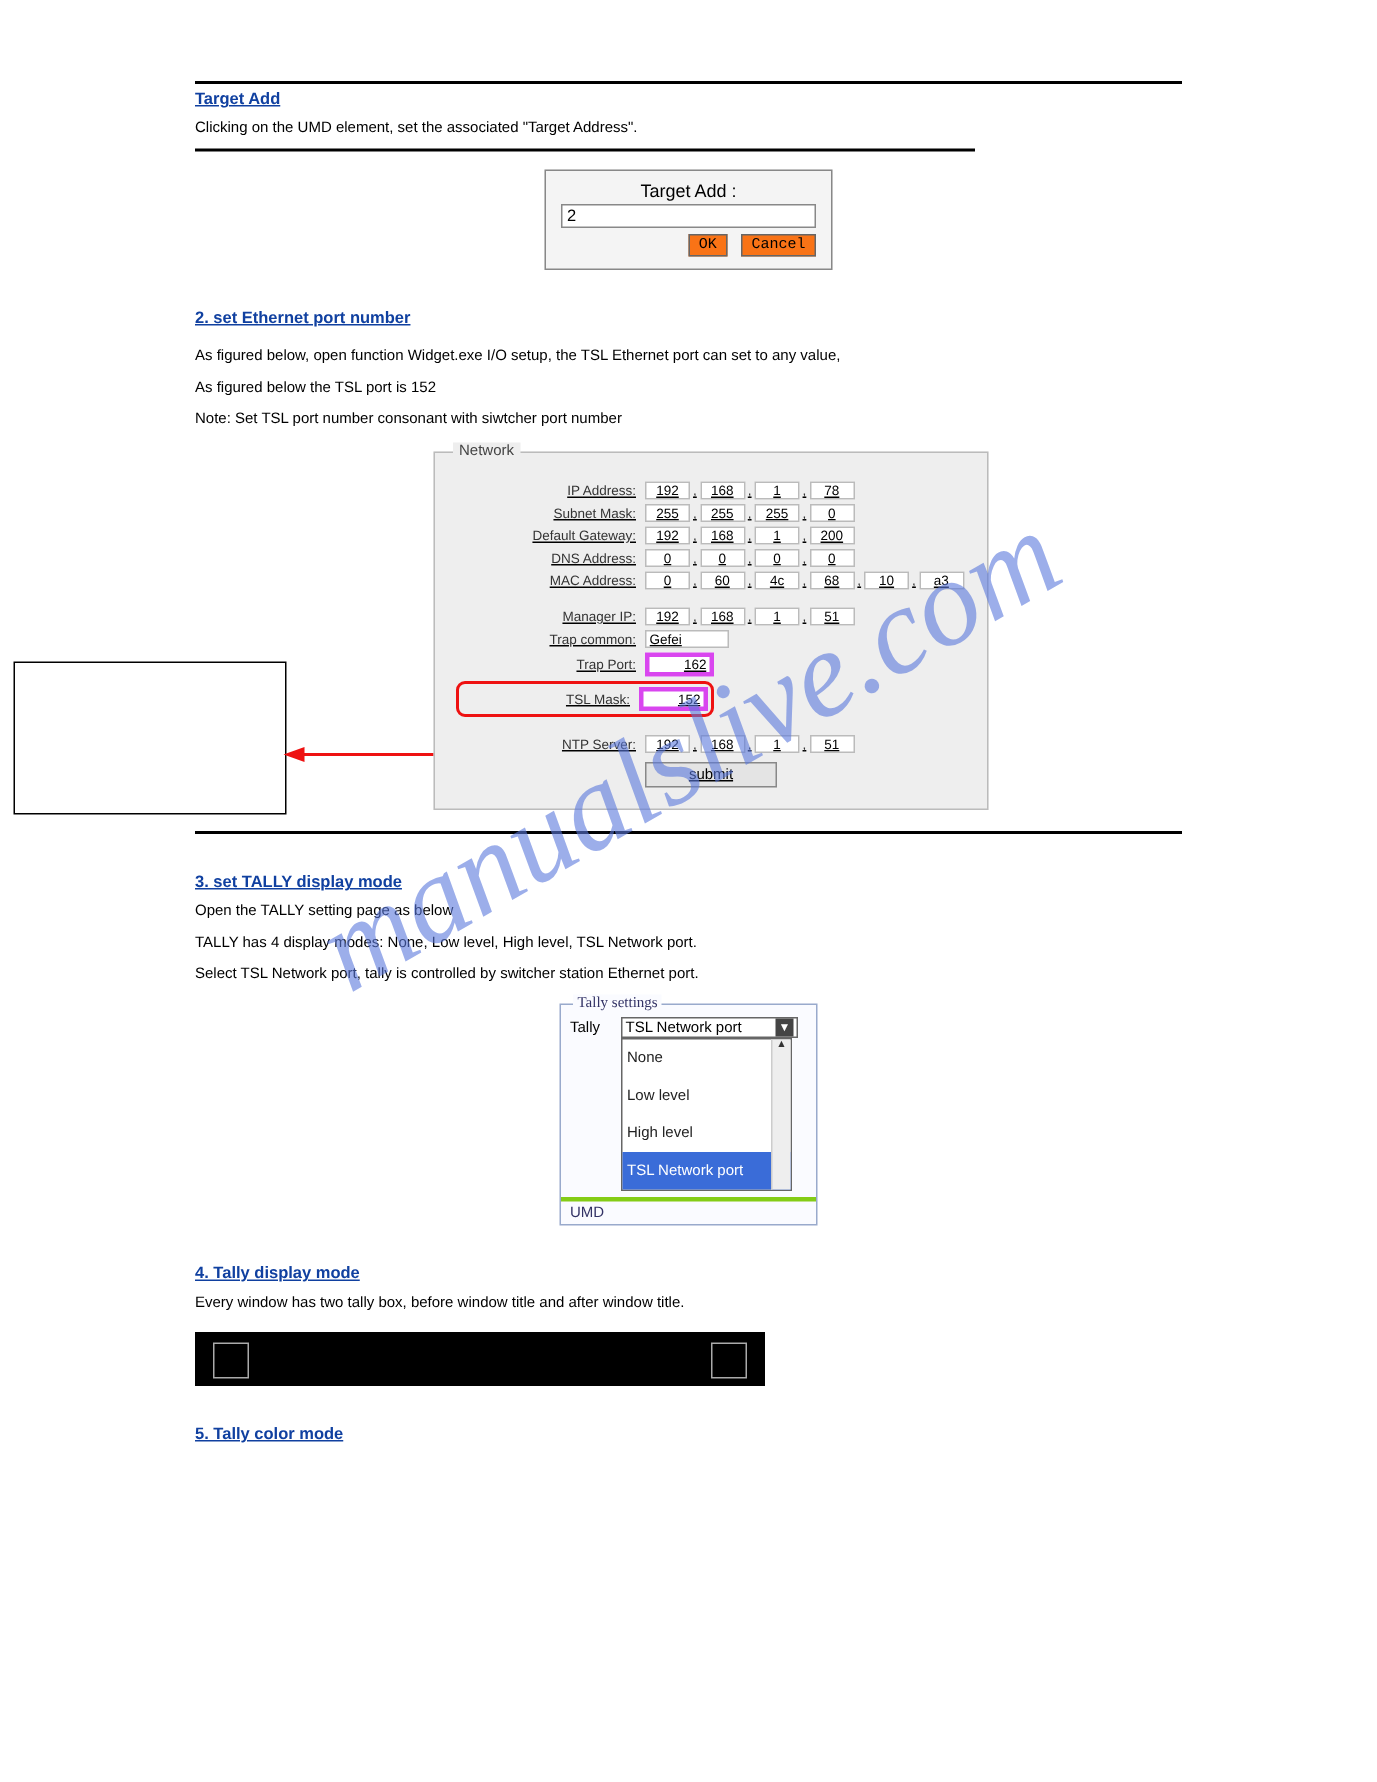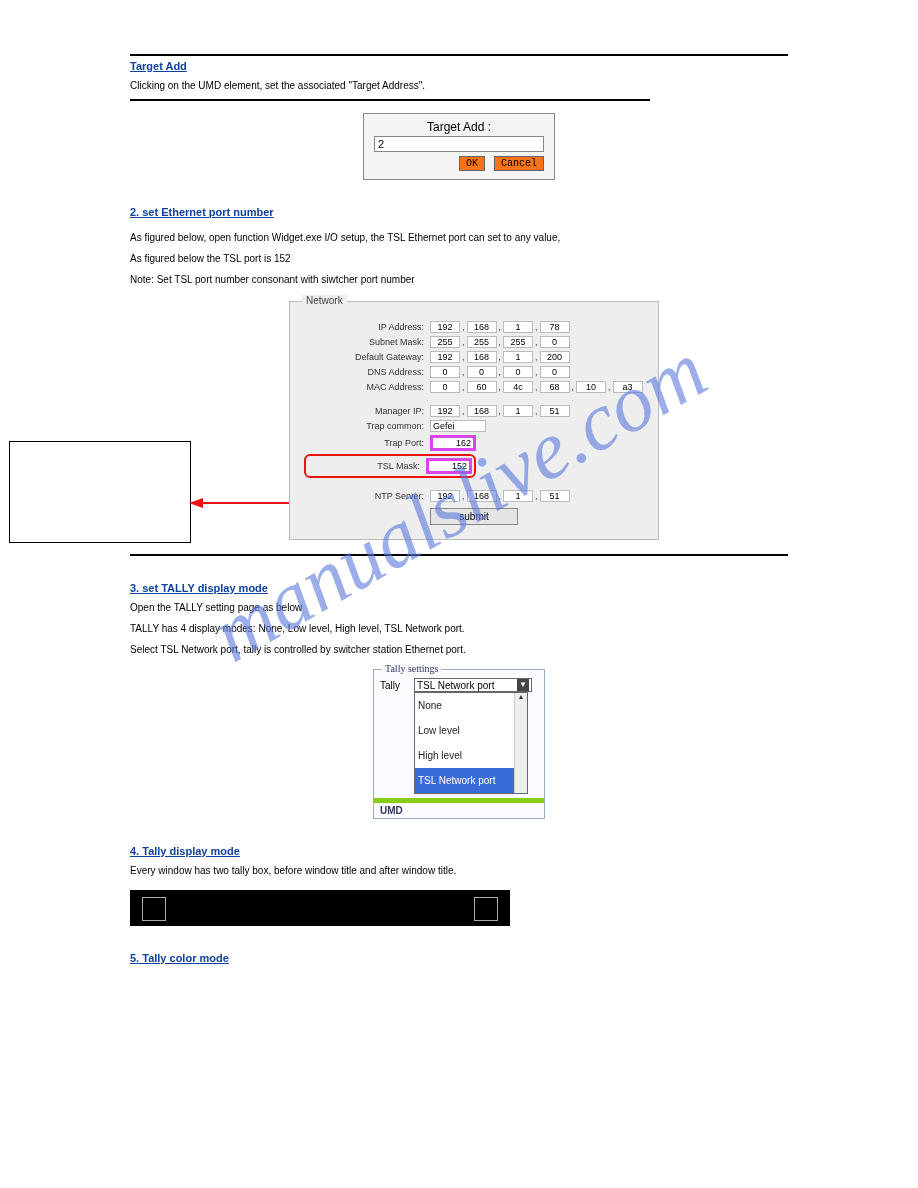--- a/index.html
+++ b/index.html
@@ -67,21 +67,21 @@
   .tally-inner { padding: 8px 6px 2px 6px; }
   .tally-inner .row1 { display: flex; align-items: center; }
   .tally-inner .row1 .lab { width: 34px; }
   .dd { width: 112px; border: 1px solid #666; background: #fff; font-size: 10px; display: inline-flex; align-items: center; justify-content: space-between; padding: 0 2px; }
   .dd .arrow { width: 12px; height: 12px; background: #444; color: #fff; font-size: 8px; text-align: center; line-height: 12px; }
   .ddlist { border: 1px solid #666; background: #fff; margin-left: 34px; width: 112px; font-size: 10px; position: relative; }
   .ddlist .opt { padding: 7px 3px; border-bottom: 0; color: #222; }
   .ddlist .opt.sel { background: #3a6cd8; color: #fff; }
   .ddlist .scroll { position: absolute; right: 0; top: 0; bottom: 0; width: 12px; background: #eee; border-left: 1px solid #ccc; }
   .ddlist .scroll .up, .ddlist .scroll .dn { height: 10px; font-size: 7px; text-align: center; color: #333; }
-  .umd { color: #336; border-top: 5px solid #84cc16; margin-top: 2px; padding: 2px 6px; font-size: 10px; font-weight: bold; }
+  .umd { color: #336; border-top: 3px solid #84cc16; margin-top: 2px; padding: 2px 6px; font-size: 10px; }
 
   
   .tallybar { width: 380px; height: 36px; background: #000; margin: 12px 0; position: relative; }
   .tallybar .box { width: 22px; height: 22px; border: 1px solid #aaa; position: absolute; top: 7px; }
   .tallybar .box.left { left: 12px; }
   .tallybar .box.right { right: 12px; }
 
   
   .watermark {
     position: absolute; left: 50%; top: 50%; transform: translate(-50%,-50%) rotate(-30deg);
@@ -117,21 +117,21 @@
   <div class="para">Note: Set TSL port number consonant with siwtcher port number</div>
 
   <div class="arrow-wrap" style="position:relative; width:340px; margin:14px auto;">
     <div class="callout-box"></div>
     <div class="red-arrow">
       <svg viewBox="0 0 220 14">
           <line x1="12" y1="7" x2="218" y2="7" stroke="#e11" stroke-width="2"></line>
           <polygon points="0,7 14,2 14,12" fill="#e11"></polygon>
         </svg>
     </div>
-    <div class="network" style="margin:0;">
+    <div class="network" style="margin:0;text-decoration:underline;">
       <div class="legend">Network</div>
 
       <div class="nrow">
           <span class="nlabel">IP Address:</span>
         <input class="ipcell" value="192" style="">
           <span class="dot">,</span>
         <input class="ipcell" value="168" style="">
           <span class="dot">,</span>
         <input class="ipcell" value="1" style="">
           <span class="dot">,</span>

